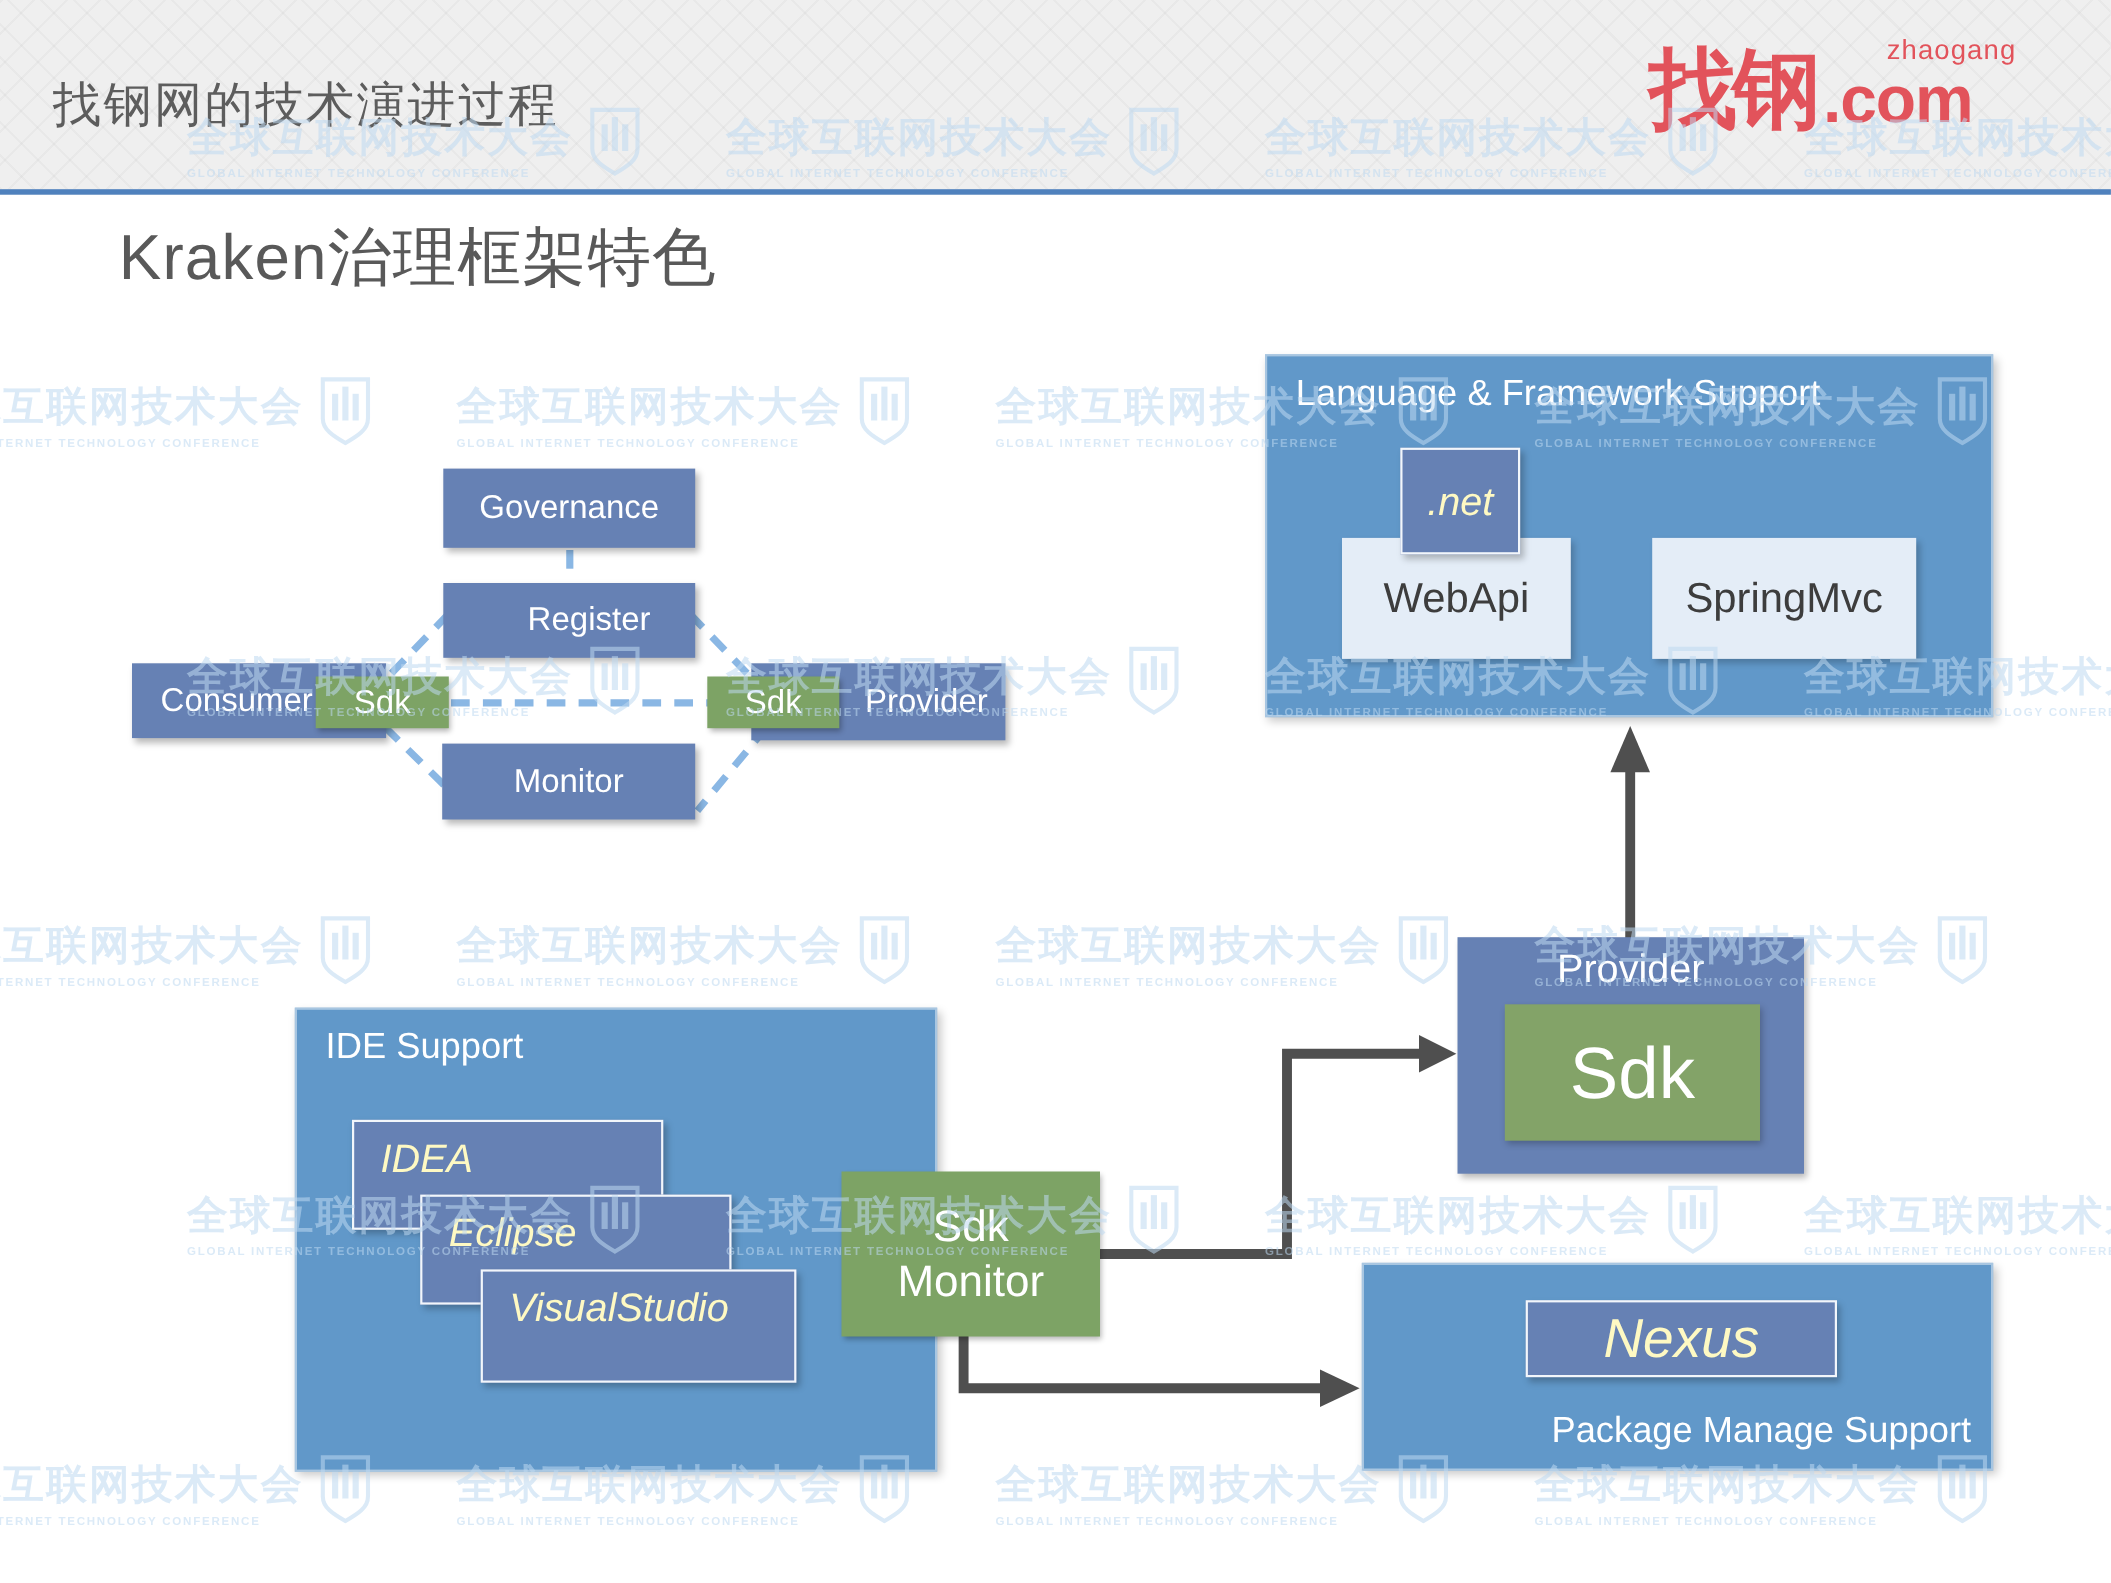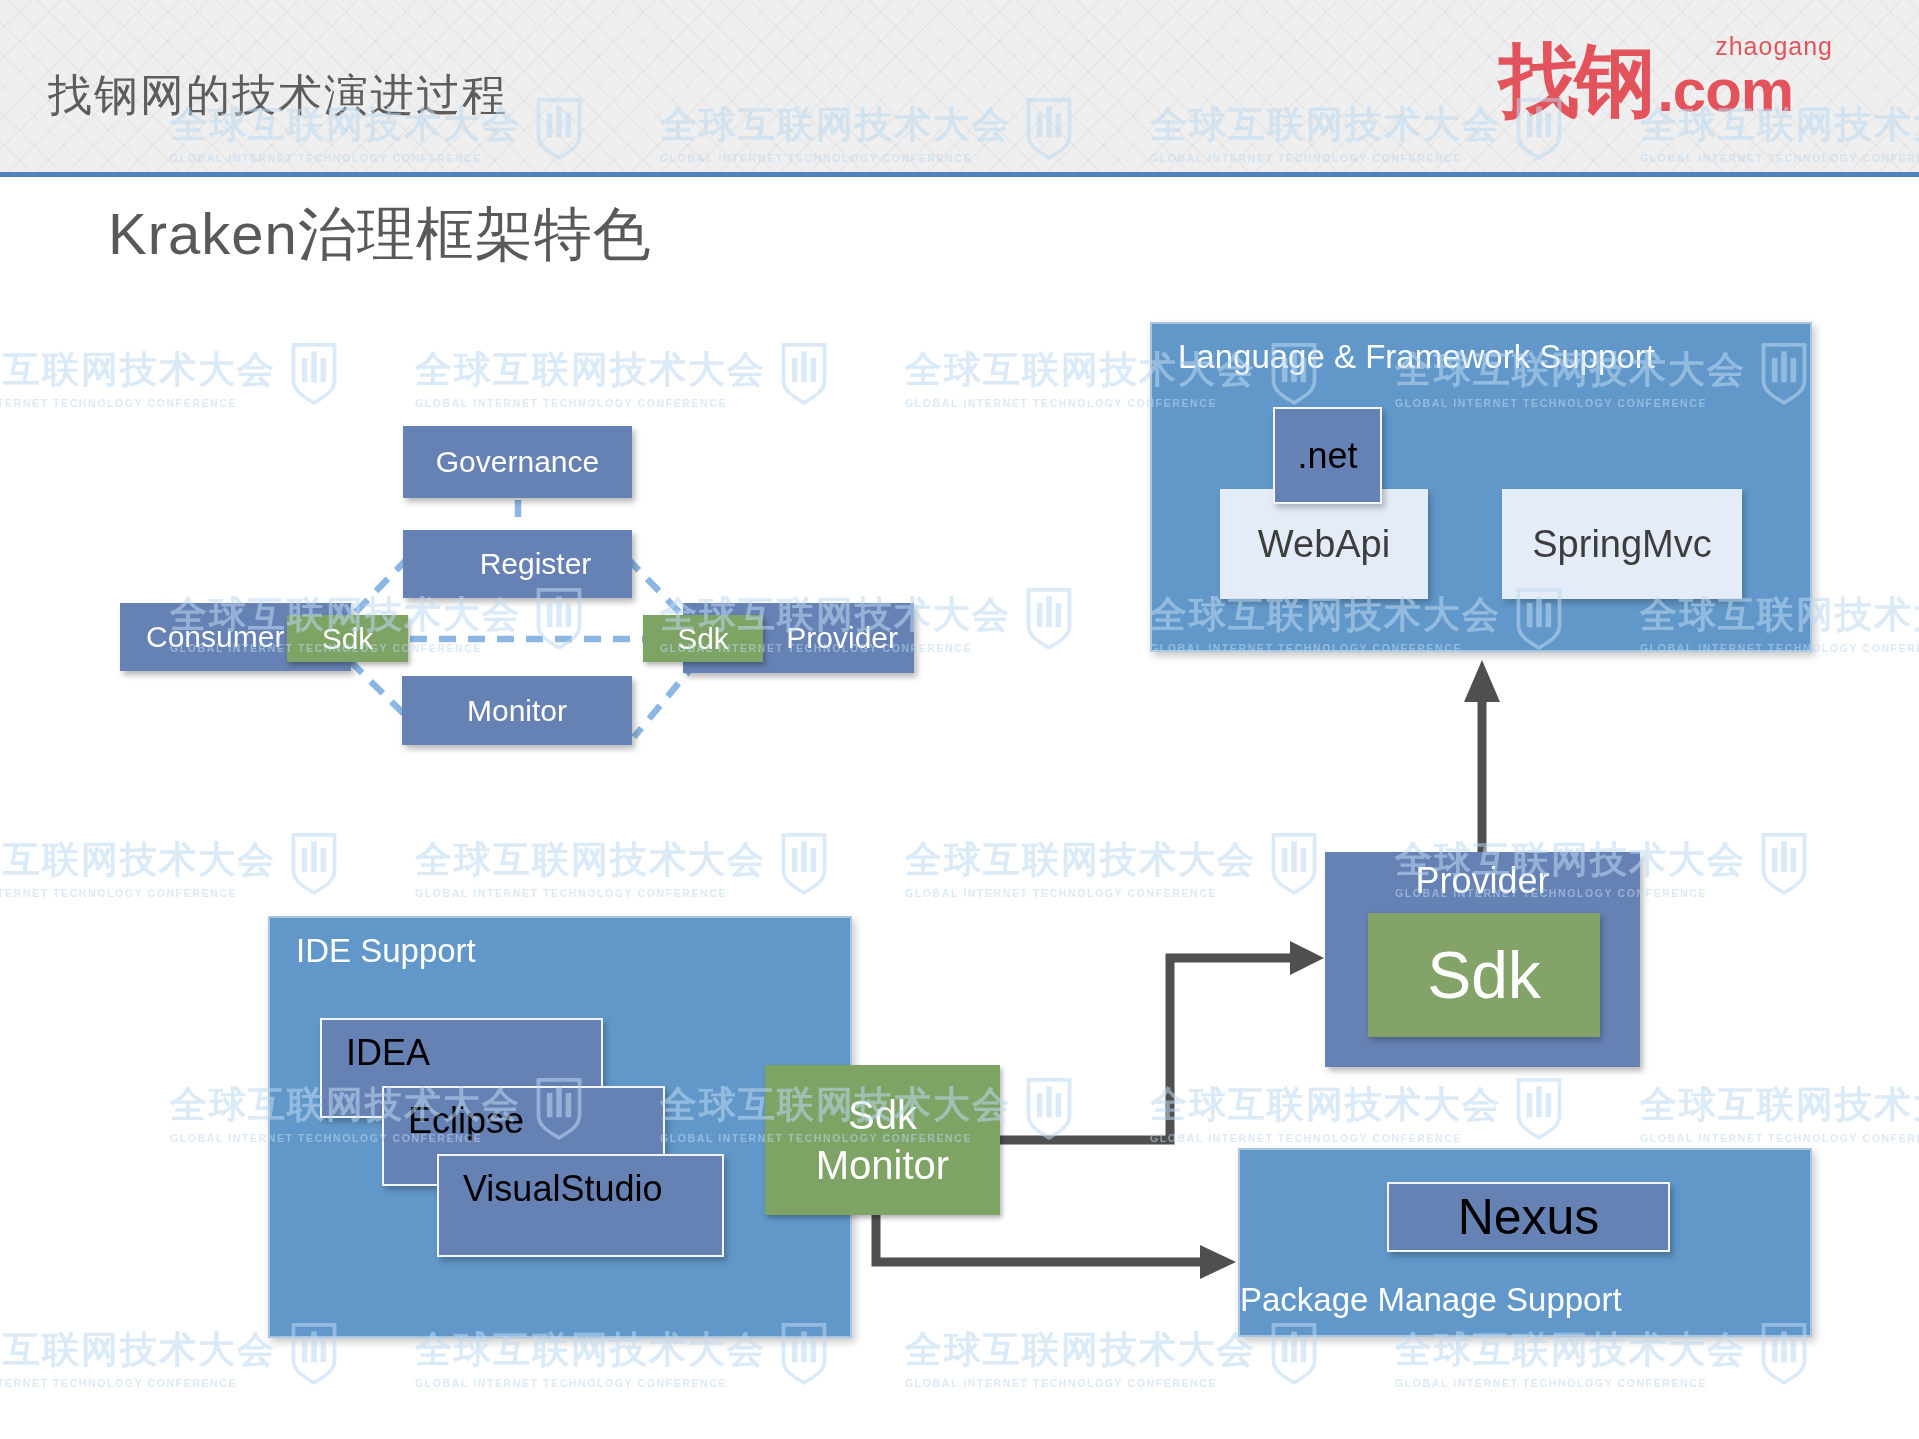--- a/index.html
+++ b/index.html
@@ -68,22 +68,23 @@
     background:var(--container-blue);
     border:2px solid rgba(255,255,255,0.45);
     box-shadow:3px 4px 8px rgba(0,0,0,0.22);z-index:2;
   }
   .panel-title{
     position:absolute;left:26px;top:14px;color:#fff;font-size:33px;white-space:nowrap;
   }
   .inner-dark{
     position:absolute;box-sizing:border-box;
     background:var(--slate-blue);border:2px solid #f2f6fb;
-    color:#000000;display:flex;align-items:center;justify-content:center;
+    color:#fef9c3;display:flex;align-items:center;justify-content:center;
     box-shadow:3px 4px 6px rgba(0,0,0,0.25);
+    font-style:italic;
   }
   .inner-dark.top-left{align-items:flex-start;justify-content:flex-start;padding:12px 0 0 24px;}
   .inner-light{
     position:absolute;box-sizing:border-box;
     background:var(--light-box);color:var(--dark-text);
     display:flex;align-items:center;justify-content:center;
     font-size:38px;box-shadow:3px 4px 6px rgba(0,0,0,0.22);
   }
 
   
@@ -115,21 +116,21 @@
   .provider-panel .panel-title{left:0;right:0;top:8px;text-align:center;font-size:36px;}
   .provider-sdk{
     position:absolute;left:43px;top:61px;width:232px;height:124px;
     background:var(--green-light);color:#fff;display:flex;align-items:center;justify-content:center;
     font-size:66px;box-shadow:2px 3px 6px rgba(0,0,0,0.25);
   }
 
   .package-panel{left:1238px;top:1148px;width:574px;height:189px;}
   .nexus{left:147px;top:32px;width:283px;height:70px;font-size:50px;}
   .package-title{
-    position:absolute;left:0;right:0;bottom:16px;text-align:left;
+    position:absolute;left:0;right:18px;bottom:16px;text-align:right;
     color:#fff;font-size:33px;white-space:nowrap;
   }
 
   
   .connectors{position:absolute;left:0;top:0;width:1919px;height:1439px;z-index:1;}
   .dash{stroke:var(--dash-blue);stroke-width:6.5;fill:none;stroke-dasharray:17 12;}
   .arrow{stroke:var(--arrow-gray);stroke-width:9;fill:none;}
   .arrowhead{fill:var(--arrow-gray);stroke:none;}
 
   

